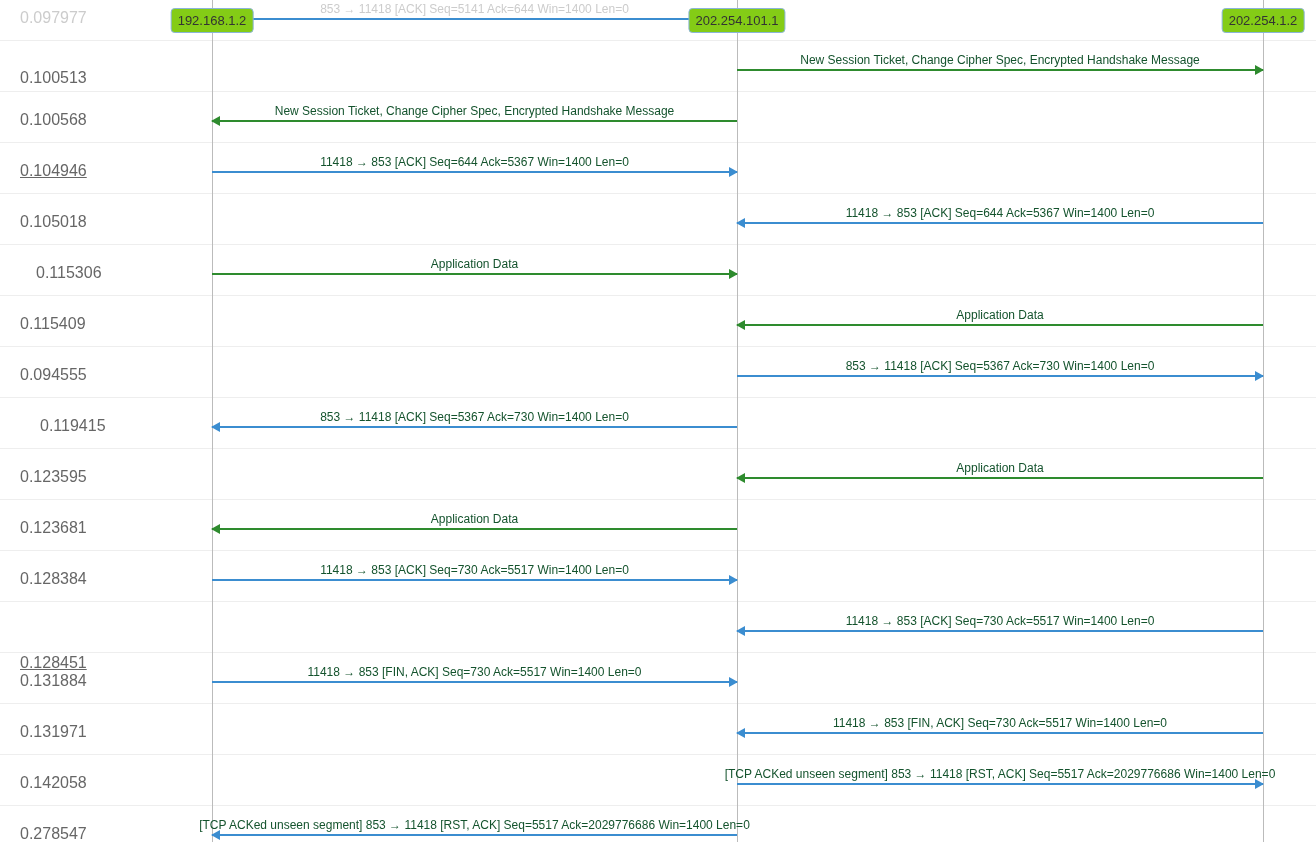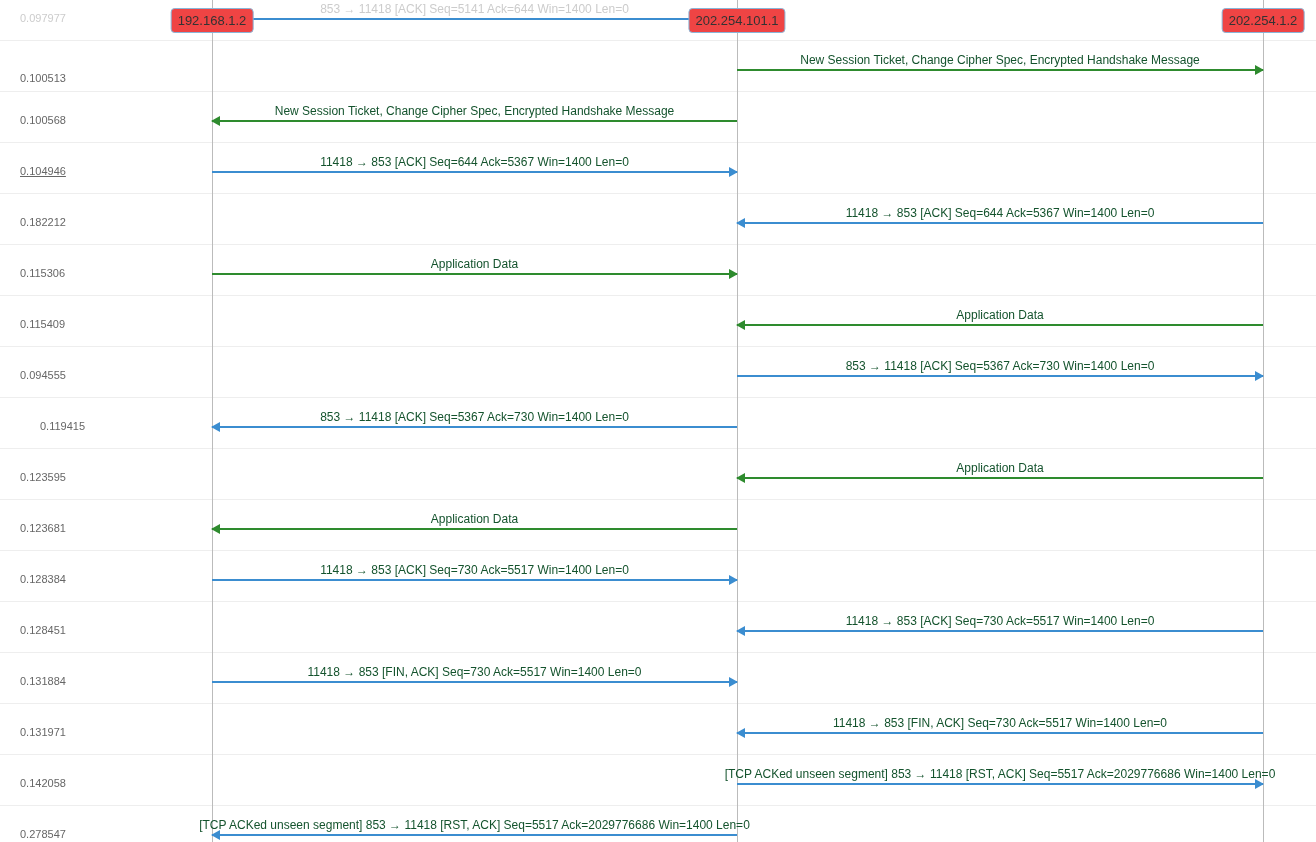--- a/index.html
+++ b/index.html
@@ -14,38 +14,38 @@
       position: relative;
       width: 1316px;
       height: 842px;
     }
     .host-label {
       position: absolute;
       top: 8px;
       border: 1px solid #8ab5d8;
       border-radius: 4px;
       padding: 4px 6px;
-      background: #ef4444;
+      background: #84cc16;
       font-size: 13px;
       color: #333;
       transform: translateX(-50%);
       z-index: 10;
     }
     .lifeline {
       position: absolute;
       top: 0;
       bottom: 0;
       width: 1px;
       background: #bbb;
       z-index: 1;
     }
     .time-label {
       position: absolute;
       left: 20px;
-      font-size: 11px;
+      font-size: 16px;
       color: #666;
       transform: translateY(-50%);
     }
     .time-label.faded {
       color: #ccc;
     }
     .flow {
       position: absolute;
       z-index: 2;
     }
@@ -133,28 +133,28 @@
       <div class="flow-label">New Session Ticket, Change Cipher Spec, Encrypted Handshake Message</div>
     </div>
     <div class="row-sep" style="top: 193px;"></div>
     <div class="time-label" style="top: 171px; text-decoration: underline;">0.104946</div>
     <div class="flow" style="top: 171px; left: 212px; width: 525px;">
       <div class="flow-line blue" style="left: 0px; right: 0px;"></div>
       <div class="arrowhead right blue" style="right: -1px;"></div>
       <div class="flow-label">11418 → 853 [ACK] Seq=644 Ack=5367 Win=1400 Len=0</div>
     </div>
     <div class="row-sep" style="top: 244px;"></div>
-    <div class="time-label" style="top: 222px;">0.182212</div>
+    <div class="time-label" style="top: 222px;">0.105018</div>
     <div class="flow" style="top: 222px; left: 737px; width: 526px;">
       <div class="flow-line blue" style="left: 0px; right: 0px;"></div>
       <div class="arrowhead left blue" style="left: -1px;"></div>
       <div class="flow-label">11418 → 853 [ACK] Seq=644 Ack=5367 Win=1400 Len=0</div>
     </div>
     <div class="row-sep" style="top: 295px;"></div>
-    <div class="time-label" style="top: 273px;">0.115306</div>
+    <div class="time-label" style="top: 273px; margin-left: 16px;">0.115306</div>
     <div class="flow" style="top: 273px; left: 212px; width: 525px;">
       <div class="flow-line green" style="left: 0px; right: 0px;"></div>
       <div class="arrowhead right green" style="right: -1px;"></div>
       <div class="flow-label">Application Data</div>
     </div>
     <div class="row-sep" style="top: 346px;"></div>
     <div class="time-label" style="top: 324px; text-align: right;">0.115409</div>
     <div class="flow" style="top: 324px; left: 737px; width: 526px;">
       <div class="flow-line green" style="left: 0px; right: 0px;"></div>
       <div class="arrowhead left green" style="left: -1px;"></div>
@@ -189,21 +189,21 @@
       <div class="flow-label">Application Data</div>
     </div>
     <div class="row-sep" style="top: 601px;"></div>
     <div class="time-label" style="top: 579px;">0.128384</div>
     <div class="flow" style="top: 579px; left: 212px; width: 525px;">
       <div class="flow-line blue" style="left: 0px; right: 0px;"></div>
       <div class="arrowhead right blue" style="right: -1px;"></div>
       <div class="flow-label">11418 → 853 [ACK] Seq=730 Ack=5517 Win=1400 Len=0</div>
     </div>
     <div class="row-sep" style="top: 652px;"></div>
-    <div class="time-label" style="top: 630px;">0.128451</div>
+    <div class="time-label" style="top: 663px; text-decoration: underline;">0.128451</div>
     <div class="flow" style="top: 630px; left: 737px; width: 526px;">
       <div class="flow-line blue" style="left: 0px; right: 0px;"></div>
       <div class="arrowhead left blue" style="left: -1px;"></div>
       <div class="flow-label">11418 → 853 [ACK] Seq=730 Ack=5517 Win=1400 Len=0</div>
     </div>
     <div class="row-sep" style="top: 703px;"></div>
     <div class="time-label" style="top: 681px;">0.131884</div>
     <div class="flow" style="top: 681px; left: 212px; width: 525px;">
       <div class="flow-line blue" style="left: 0px; right: 0px;"></div>
       <div class="arrowhead right blue" style="right: -1px;"></div>

